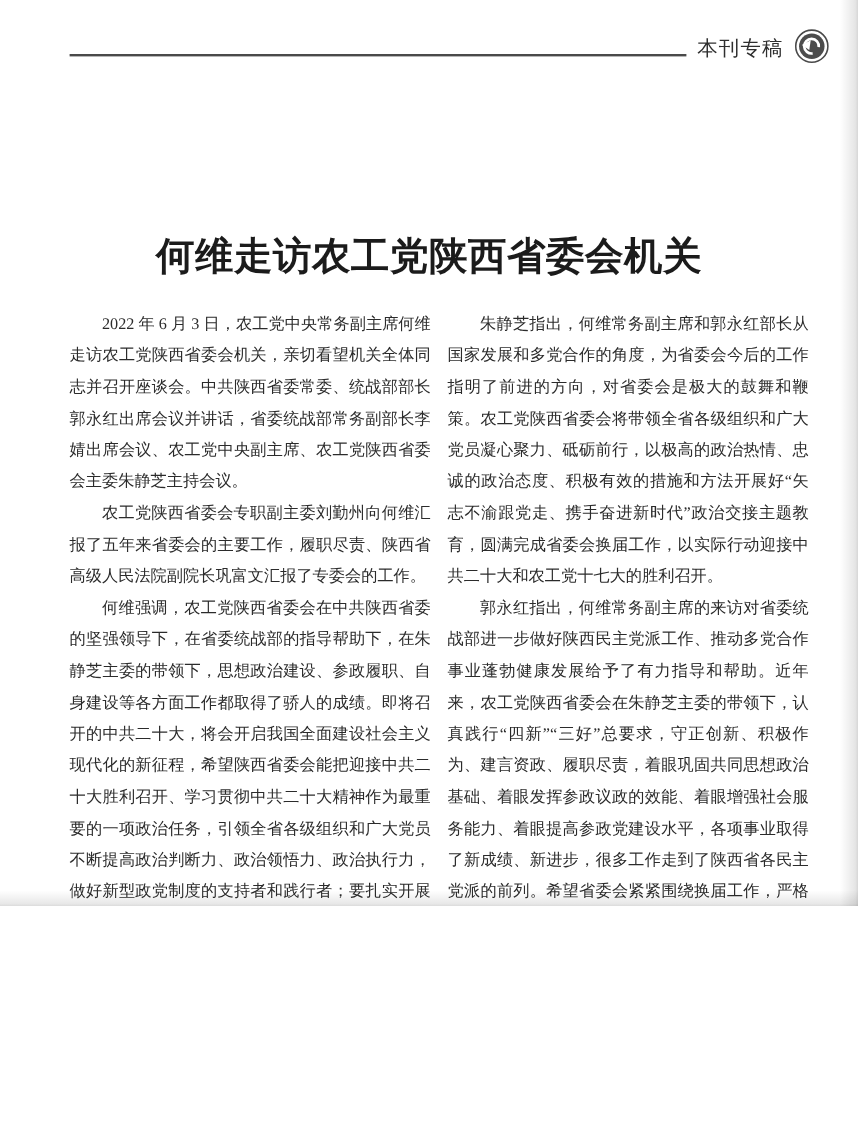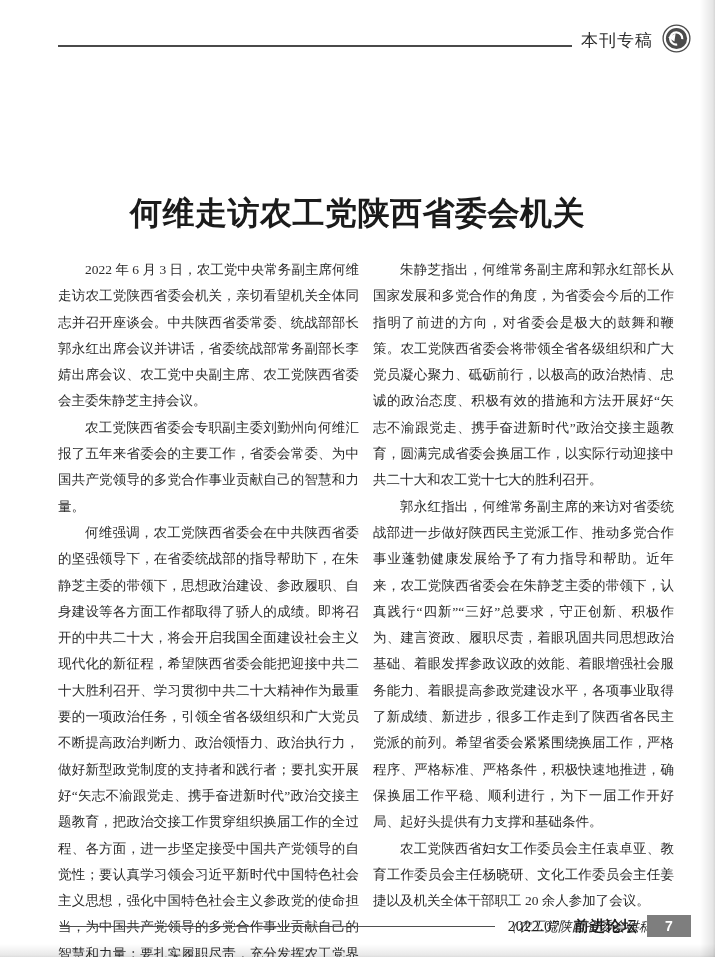--- a/index.html
+++ b/index.html
@@ -1,18 +1,18 @@
 <!DOCTYPE html>
 <html><head>
 <meta charset="utf-8">
 <style>
   html,body { margin:0; padding:0; background:#ffffff; }
   .page {
     position:relative;
-    width:715px; height:957px;
+    width:715px; height:755px;
     background:#ffffff;
     overflow:hidden;
     font-family:"Liberation Serif", serif;
     color:#2b2b2b;
   }
   
   .edge-right {
     position:absolute; top:0; right:0; width:15px; height:100%;
     background:linear-gradient(to right, rgba(0,0,0,0) 0%, rgba(0,0,0,0.10) 85%, rgba(0,0,0,0.16) 100%);
     pointer-events:none;
@@ -104,21 +104,21 @@
       <path d="M 20.3 15.2 A 6.1 6.1 0 1 0 15.2 20.5" fill="none" stroke="#ffffff" stroke-width="2.2"></path>
       <polygon points="6.2,13.4 13.6,9.6 12.4,17.6" fill="#ffffff"></polygon>
     </svg>
   </div>
 
   <h1 class="title">何维走访农工党陕西省委会机关</h1>
 
   <div class="columns">
     <div class="col">
       <p>2022 年 6 月 3 日，农工党中央常务副主席何维走访农工党陕西省委会机关，亲切看望机关全体同志并召开座谈会。中共陕西省委常委、统战部部长郭永红出席会议并讲话，省委统战部常务副部长李婧出席会议、农工党中央副主席、农工党陕西省委会主委朱静芝主持会议。</p>
-      <p>农工党陕西省委会专职副主委刘勤州向何维汇报了五年来省委会的主要工作，省委会常委、为中国共产党领导的多党合作事业贡献自己的智慧和力量。</p>
+      <p>农工党陕西省委会专职副主委刘勤州向何维汇报了五年来省委会的主要工作，履职尽责、陕西省高级人民法院副院长巩富文汇报了专委会的工作。</p>
       <p>何维强调，农工党陕西省委会在中共陕西省委的坚强领导下，在省委统战部的指导帮助下，在朱静芝主委的带领下，思想政治建设、参政履职、自身建设等各方面工作都取得了骄人的成绩。即将召开的中共二十大，将会开启我国全面建设社会主义现代化的新征程，希望陕西省委会能把迎接中共二十大胜利召开、学习贯彻中共二十大精神作为最重要的一项政治任务，引领全省各级组织和广大党员不断提高政治判断力、政治领悟力、政治执行力，做好新型政党制度的支持者和践行者；要扎实开展好“矢志不渝跟党走、携手奋进新时代”政治交接主题教育，把政治交接工作贯穿组织换届工作的全过程、各方面，进一步坚定接受中国共产党领导的自觉性；要认真学习领会习近平新时代中国特色社会主义思想，强化中国特色社会主义参政党的使命担当，为中国共产党领导的多党合作事业贡献自己的智慧和力量；要扎实履职尽责，充分发挥农工党界别优势，围绕中共中央“碳达峰”“碳中和”的重大战略决策，结合陕西省实际深入开展调研，为陕西省高</p>
     </div>
     <div class="col">
       <p>朱静芝指出，何维常务副主席和郭永红部长从国家发展和多党合作的角度，为省委会今后的工作指明了前进的方向，对省委会是极大的鼓舞和鞭策。农工党陕西省委会将带领全省各级组织和广大党员凝心聚力、砥砺前行，以极高的政治热情、忠诚的政治态度、积极有效的措施和方法开展好“矢志不渝跟党走、携手奋进新时代”政治交接主题教育，圆满完成省委会换届工作，以实际行动迎接中共二十大和农工党十七大的胜利召开。</p>
       <p>郭永红指出，何维常务副主席的来访对省委统战部进一步做好陕西民主党派工作、推动多党合作事业蓬勃健康发展给予了有力指导和帮助。近年来，农工党陕西省委会在朱静芝主委的带领下，认真践行“四新”“三好”总要求，守正创新、积极作为、建言资政、履职尽责，着眼巩固共同思想政治基础、着眼发挥参政议政的效能、着眼增强社会服务能力、着眼提高参政党建设水平，各项事业取得了新成绩、新进步，很多工作走到了陕西省各民主党派的前列。希望省委会紧紧围绕换届工作，严格程序、严格标准、严格条件，积极快速地推进，确保换届工作平稳、顺利进行，为下一届工作开好局、起好头提供有力支撑和基础条件。</p>
       <p>农工党陕西省妇女工作委员会主任袁卓亚、教育工作委员会主任杨晓研、文化工作委员会主任姜捷以及机关全体干部职工 20 余人参加了会议。</p>
       <p class="sig-line">（农工党陕西省委会供稿）</p>
 
     </div>
   </div>

